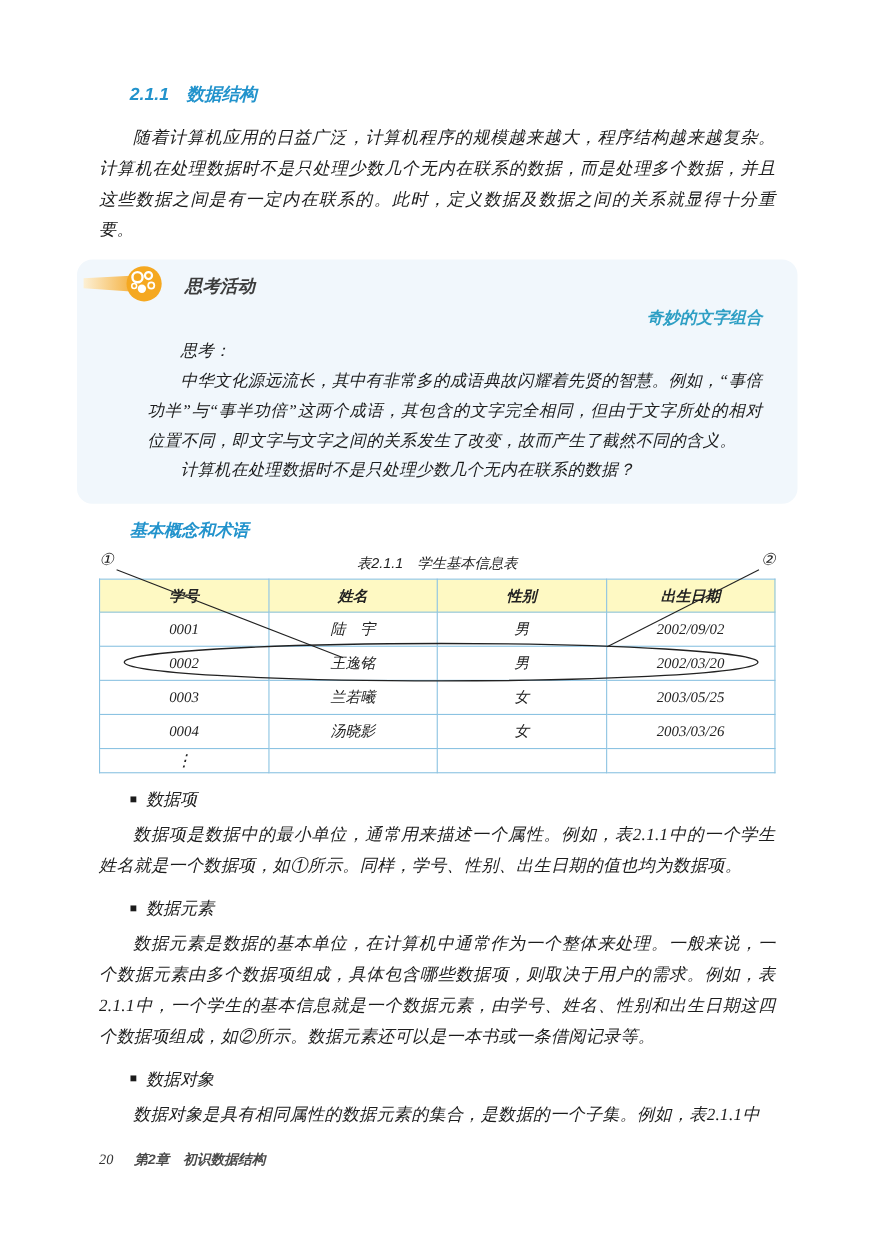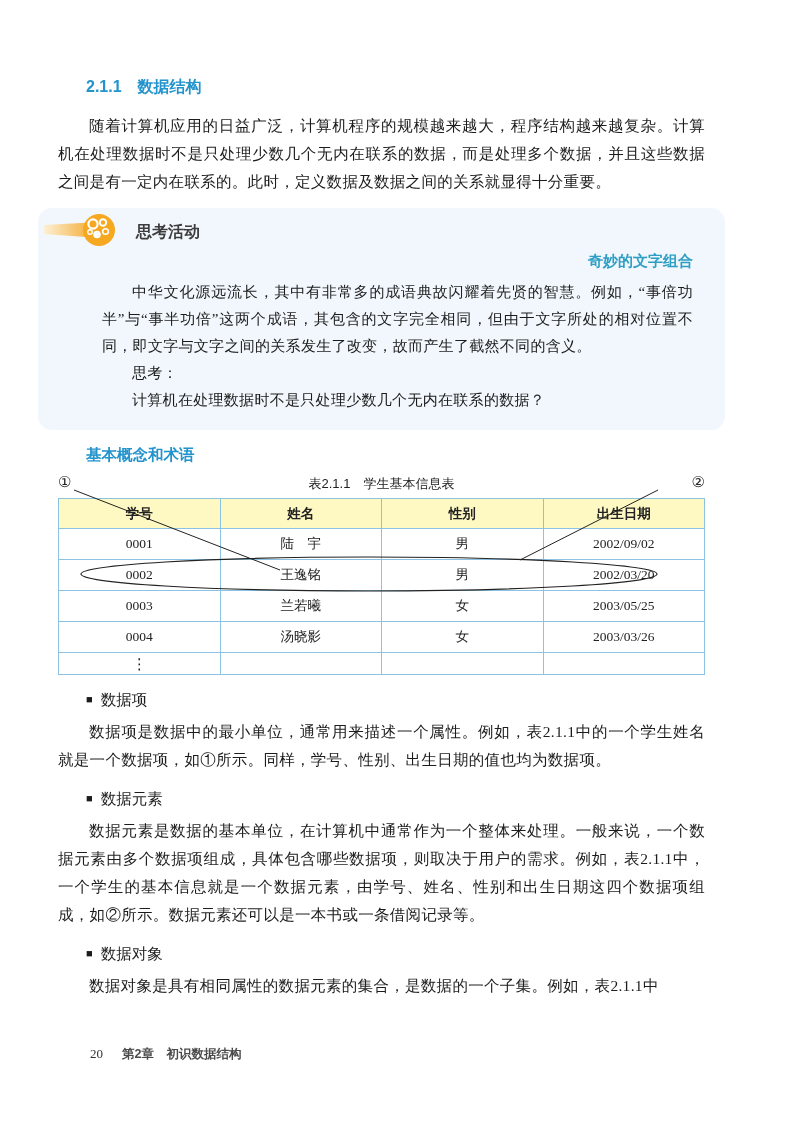--- a/index.html
+++ b/index.html
@@ -3,22 +3,23 @@
 <meta charset="utf-8">
 <style>
   * { margin:0; padding:0; box-sizing:border-box; }
   html,body { background:#ffffff; }
   .page {
     position:relative;
     width:793px; height:1122px;
     background:#ffffff;
     color:#1c1c1c;
     font-family:"Liberation Serif", serif;
-    padding:76px 88px 0 58px;
+    padding:76px 88px 0 90px;
     overflow:hidden;
+    font-style:italic;
   }
   
   .blue-heading {
     font-family:"Liberation Sans", sans-serif;
     font-weight:bold;
     color:#2293cc;
     font-size:16px;
     padding-left:28px;
     line-height:22px;
   }
@@ -172,22 +173,22 @@
           <circle cx="51" cy="11" r="4.6" fill="none" stroke="#ffffff" stroke-width="2.2"></circle>
           <circle cx="61" cy="9.5" r="3.2" fill="none" stroke="#ffffff" stroke-width="2"></circle>
           <circle cx="55" cy="21.5" r="3.8" fill="#ffffff"></circle>
           <circle cx="63.5" cy="18.5" r="2.8" fill="none" stroke="#ffffff" stroke-width="1.6"></circle>
           <circle cx="48" cy="19" r="2.2" fill="none" stroke="#ffffff" stroke-width="1.4"></circle>
         </svg>
       </span>
       <span class="activity-label">思考活动</span>
     </div>
     <div class="activity-title">奇妙的文字组合</div>
+    <p class="activity-par">思考：</p>
     <p class="activity-par">中华文化源远流长，其中有非常多的成语典故闪耀着先贤的智慧。例如，“事倍功半”与“事半功倍”这两个成语，其包含的文字完全相同，但由于文字所处的相对位置不同，即文字与文字之间的关系发生了改变，故而产生了截然不同的含义。</p>
-    <p class="activity-par">思考：</p>
     <p class="activity-par">计算机在处理数据时不是只处理少数几个无内在联系的数据？</p>
   </div>
 
   <h3 class="blue-heading concepts-heading">基本概念和术语</h3>
 
 
   <div class="table-area">
     <div class="caption-row">
       <span class="ann ann-left">①</span>
       <span>表2.1.1　学生基本信息表</span>

